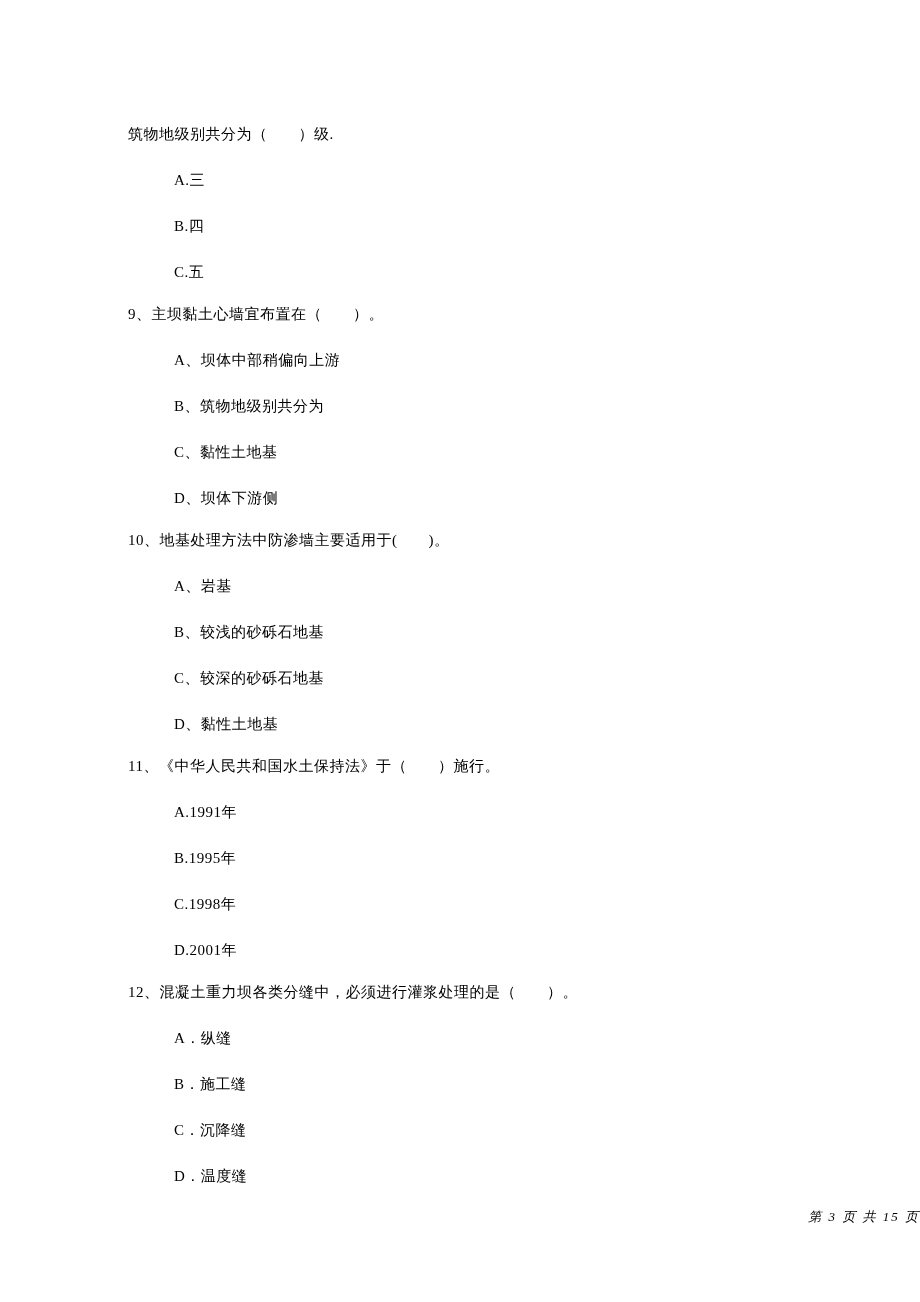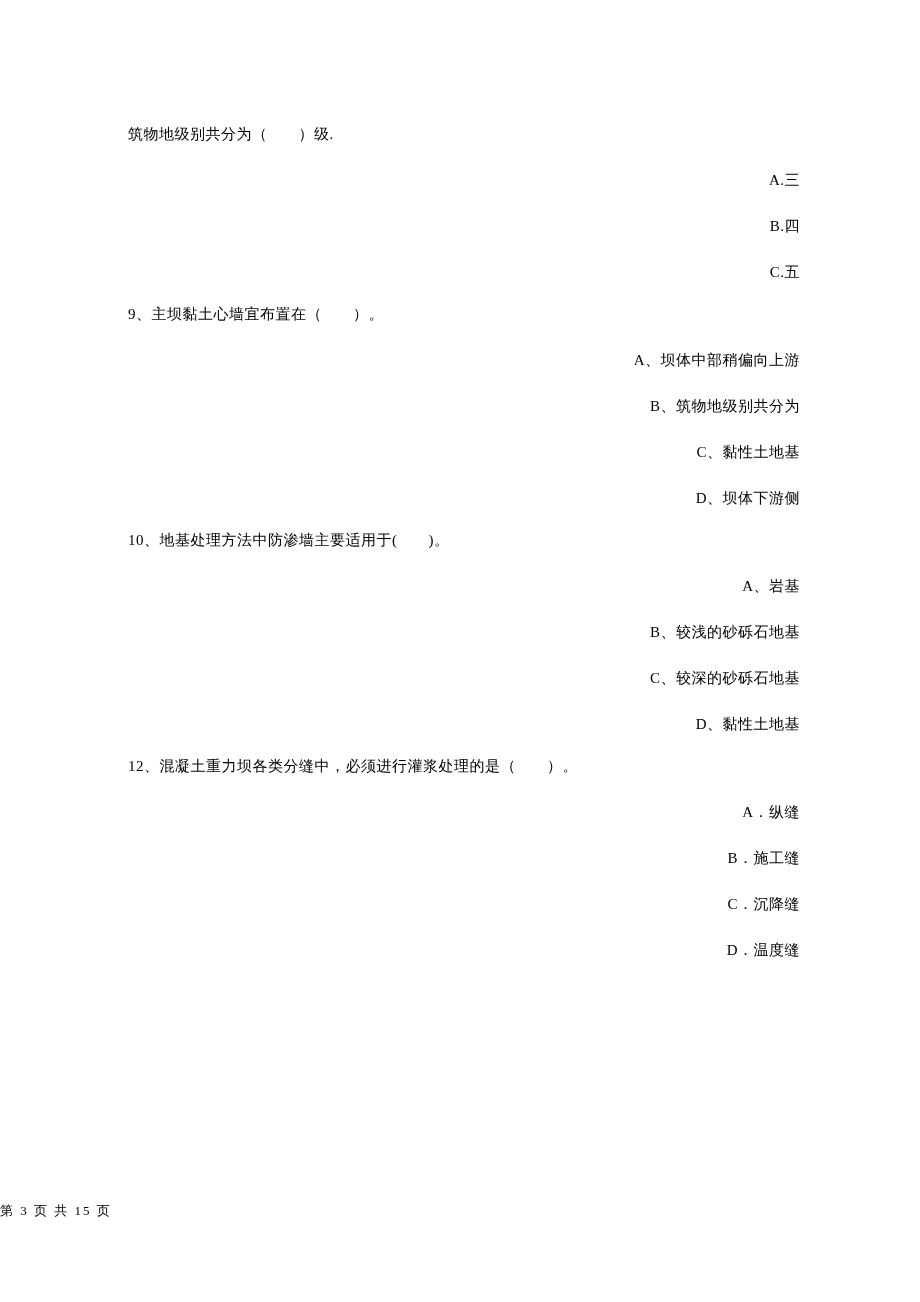--- a/index.html
+++ b/index.html
@@ -30,36 +30,36 @@
   .question-stem.numbered {
     margin-top: 8px;
     margin-bottom: 22px;
   }
   .option {
     font-size: 15px;
     line-height: 1.6;
     margin-left: 46px;
     margin-bottom: 22px;
     letter-spacing: 0.5px;
-    text-align: right;
   }
   .option:last-of-type {
     margin-bottom: 18px;
   }
   .q-block {
     margin-bottom: 4px;
   }
   .footer {
     position: absolute;
     left: 0;
     right: 0;
-    bottom: 82px;
-    text-align: left;
+    bottom: 76px;
+    text-align: right;
     font-size: 13px;
     letter-spacing: 2px;
+    font-style: italic;
   }
 </style>
 </head>
 <body>
 
 <div class="page">
 
   <div class="q-block">
     <div class="question-stem first">筑物地级别共分为（　　）级.</div>
     <div class="option">A.三</div>
@@ -76,20 +76,27 @@
   </div>
 
   <div class="q-block">
     <div class="question-stem numbered"><span>10、</span><span>地基处理方法中防渗墙主要适用于(　　)。</span></div>
     <div class="option">A、岩基</div>
     <div class="option">B、较浅的砂砾石地基</div>
     <div class="option">C、较深的砂砾石地基</div>
     <div class="option">D、黏性土地基</div>
   </div>
 
+  <div class="q-block">
+    <div class="question-stem numbered"><span>11、</span><span>《中华人民共和国水土保持法》于（　　）施行。</span></div>
+    <div class="option">A.1991年</div>
+    <div class="option">B.1995年</div>
+    <div class="option">C.1998年</div>
+    <div class="option">D.2001年</div>
+  </div>
 
   <div class="q-block">
     <div class="question-stem numbered"><span>12、</span><span>混凝土重力坝各类分缝中，必须进行灌浆处理的是（　　）。</span></div>
     <div class="option">A．纵缝</div>
     <div class="option">B．施工缝</div>
     <div class="option">C．沉降缝</div>
     <div class="option">D．温度缝</div>
   </div>
 
   <div class="footer">第 3 页 共 15 页</div>

